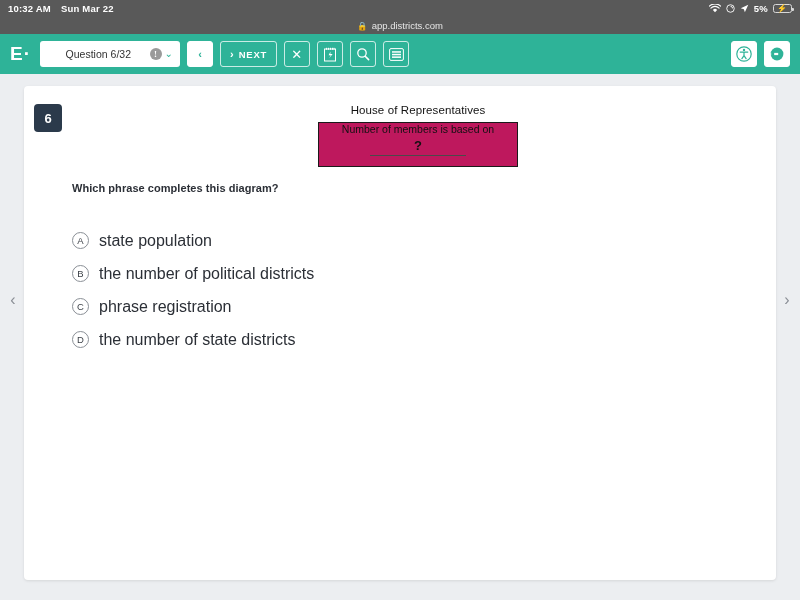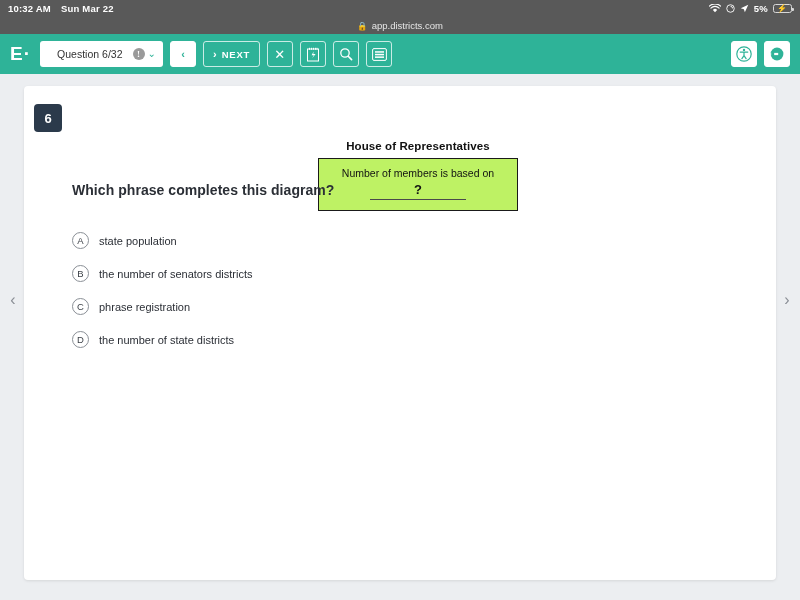--- a/index.html
+++ b/index.html
@@ -48,21 +48,21 @@
   .toolbar {
     position: absolute; top: 34px; left: 0; width: 800px; height: 40px;
     background: #2eb398;
     display: flex; align-items: center; padding: 0 10px; gap: 7px;
   }
   .logo {
     color: #fff; font-size: 19px; font-weight: bold; letter-spacing: 1px;
     padding-right: 2px; user-select: none;
   }
   .qselect {
-    width: 123px; height: 26px; background: #fff; border-radius: 3px;
+    width: 140px; height: 26px; background: #fff; border-radius: 3px;
     display: flex; align-items: center; padding: 0 7px;
     font-size: 10.5px; color: #333;
   }
   .qselect .qlabel { flex: 1; text-align: center; }
   .info-ic {
     width: 12px; height: 12px; border-radius: 50%; background: #9a9a9a;
     color: #fff; font-size: 9px; font-weight: bold; line-height: 12px;
     text-align: center; margin-right: 3px; font-family: "Liberation Serif", serif;
   }
   .chev-dn { color: #2eb398; font-size: 10px; line-height: 1; }
@@ -90,51 +90,51 @@
   .qnum {
     position: absolute; left: 10px; top: 18px;
     width: 28px; height: 28px; background: #2b3a4b; border-radius: 4px;
     color: #fff; font-size: 13px; font-weight: bold;
     display: flex; align-items: center; justify-content: center;
   }
 
   
   .diagram { position: absolute; left: 294px; top: 18px; width: 200px; text-align: center; }
   .diagram-title {
-    font-size: 11.5px; font-weight: bold; color: #111;
-    margin-bottom: 6px; letter-spacing: .1px; margin-top: 36px;
+    font-size: 11.5px; font-weight: normal; color: #111;
+    margin-bottom: 6px; letter-spacing: .1px;
   }
   .diagram-box {
-    border: 1px solid #1a1a1a; padding: 8px 6px 10px;
-    background: #bef264;
+    border: 1px solid #1a1a1a; padding: 0 6px 10px;
+    background: #be185d;
   }
   .diagram-text { font-size: 10.5px; color: #111; line-height: 1.2; }
   .diagram-q {
     font-size: 13px; font-weight: bold; color: #111;
     margin-top: 3px; line-height: 1.1;
   }
   .diagram-rule {
     width: 96px; height: 1px; background: #4a4a4a; margin: 2px auto 0;
   }
 
   
   .prompt {
     position: absolute; left: 48px; top: 96px;
-    font-size: 14px; font-weight: bold; color: #2b2f36; letter-spacing: .05px;
+    font-size: 11px; font-weight: bold; color: #2b2f36; letter-spacing: .05px;
   }
   .choices { position: absolute; left: 48px; top: 138px; width: 600px; }
   .choice {
     display: flex; align-items: center; gap: 10px; height: 33px; margin-bottom: 0;
   }
   .choice-letter {
     width: 17px; height: 17px; border: 1px solid #8a8f96; border-radius: 50%;
     color: #3a3f46; font-size: 9.5px; line-height: 15px; text-align: center;
     flex: none;
   }
-  .choice-text { font-size: 11px; color: #2b2f36; }
+  .choice-text { font-size: 16px; color: #2b2f36; }
 
   
   .sidenav {
     position: absolute; top: 300px; transform: translateY(-50%);
     width: 20px; height: 50px; color: #8b8f96; font-size: 16px;
     display: flex; align-items: center; justify-content: center;
   }
   .sidenav.left { left: 3px; }
   .sidenav.right { right: 3px; }
 
@@ -271,21 +271,21 @@
 
     <div class="prompt">Which phrase completes this diagram?</div>
 
     <div class="choices">
       <div class="choice">
         <span class="choice-letter">A</span>
         <span class="choice-text">state population</span>
       </div>
       <div class="choice">
         <span class="choice-letter">B</span>
-        <span class="choice-text">the number of senators districts</span>
+        <span class="choice-text">the number of political districts</span>
       </div>
       <div class="choice">
         <span class="choice-letter">C</span>
         <span class="choice-text">phrase registration</span>
       </div>
       <div class="choice">
         <span class="choice-letter">D</span>
         <span class="choice-text">the number of state districts</span>
       </div>
     </div>

